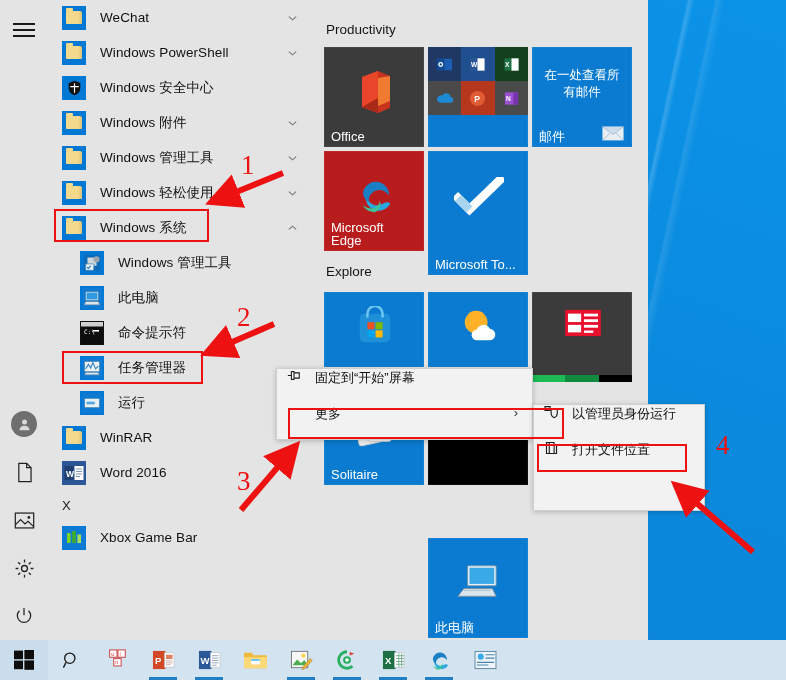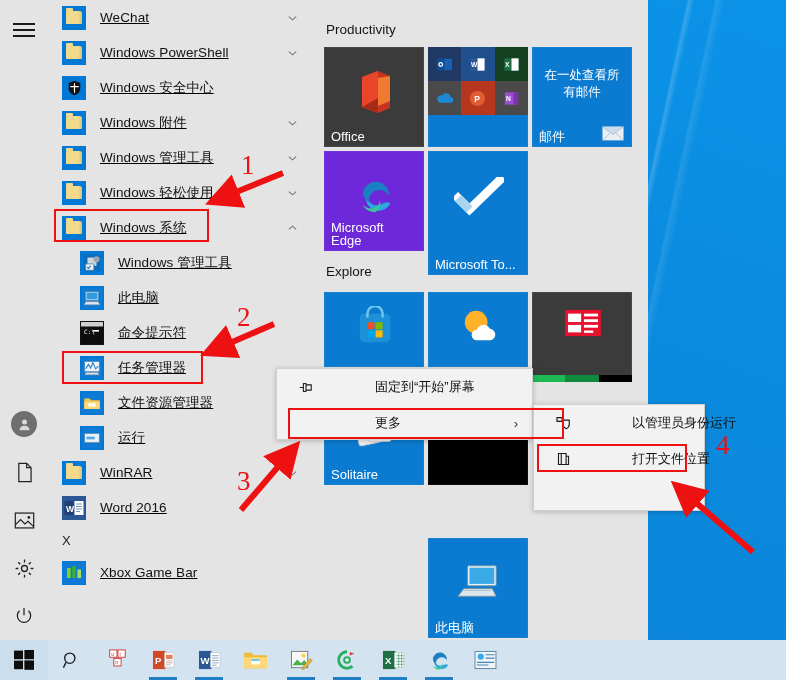--- a/index.html
+++ b/index.html
@@ -51,21 +51,21 @@
     display:flex;align-items:center;justify-content:center;
   }
 
   
   #applist {
     position:absolute; left:48px; top:0; width:272px; height:640px;
     overflow:hidden;
   }
   .app-row {
     position:relative; height:35px; display:flex; align-items:center;
-    padding-left:14px; padding-right:8px;text-decoration:underline;
+    padding-left:14px; padding-right:8px;
   }
   .app-row.sub { padding-left:32px; }
   .app-icon {
     width:24px; height:24px; flex:0 0 24px; position:relative;
     display:flex; align-items:center; justify-content:center;
     background:#0078d4;
   }
   .app-label {
     margin-left:14px; font-size:13.5px; color:#111; white-space:nowrap;
     letter-spacing:0.1px;
@@ -98,31 +98,31 @@
   }
   .tile {
     position:absolute; background:#0a7bd0; overflow:hidden;
     box-shadow:inset 0 0 0 1px rgba(255,255,255,0.06);
   }
   .tile .tlabel {
     position:absolute; left:7px; bottom:4px; color:#fff; font-size:13px;
     line-height:13px; max-width:86%;
   }
   .tile.dark { background:#3b3b3b; }
-  .tile.darknav { background:#6d28d9; }
+  .tile.darknav { background:#b91c1c; }
   .tile.black { background:#000; }
 
   
   .ctxmenu {
     position:absolute; background:#f2f2f2; border:1px solid #cfcfcf;
     box-shadow:0 1px 5px rgba(0,0,0,0.22);
   }
   .ctxitem {
-    height:36px; display:flex; align-items:center; position:relative;
-    padding-left:18px; font-size:13px; color:#101010;gap:48px;
+    height:36px; display:flex; align-items:flex-start; position:relative;
+    padding-left:6px; font-size:13px; color:#101010;
   }
   .ctxitem .ci-icon{
     width:22px; flex:0 0 22px; display:flex; align-items:center; justify-content:center;
     color:#1a1a1a;
   }
   .ctxitem .ci-label{ margin-left:10px; white-space:nowrap; }
   .ctxitem .ci-arrow{ position:absolute; right:14px; color:#333; font-size:13px; }
 
   
   .redbox { position:absolute; border:2.5px solid #ee1111; }
@@ -322,31 +322,20 @@
         <svg width="20" height="20" viewBox="0 0 22 22">
           <rect x="0" y="0" width="22" height="22" fill="#0e7ad4"></rect>
           <rect x="3" y="4" width="16" height="11" fill="#eef3f7" stroke="#5b8aa8" stroke-width="0.7"></rect>
           <path d="M4 12l3-5 2.5 4 2.5-6 3 7 3-3" stroke="#2b7fc4" stroke-width="1.2" fill="none"></path>
           <path d="M3 18.5h16l-1.2-2.5H4.2z" fill="#dfe6ec" stroke="#7b8f9c" stroke-width="0.6"></path>
         </svg>
       </div>
       <div class="app-label">任务管理器</div>
     </div>
 
-    <div class="app-row sub">
-      <div class="app-icon">
-        <svg width="20" height="20" viewBox="0 0 22 22">
-          <rect x="0" y="0" width="22" height="22" fill="#0e7ad4"></rect>
-          <path d="M2.5 6h6l1.6 2h9.4v9.5h-17z" fill="#f3c64b"></path>
-          <path d="M2.5 9.5h17v8h-17z" fill="#fbd97a"></path>
-          <rect x="7" y="11" width="8" height="4" fill="#ffffff" opacity="0.85"></rect>
-        </svg>
-      </div>
-      <div class="app-label">文件资源管理器</div>
-    </div>
 
     <div class="app-row sub">
       <div class="app-icon">
         <svg width="20" height="20" viewBox="0 0 22 22">
           <rect x="0" y="0" width="22" height="22" fill="#0e7ad4"></rect>
           <rect x="3" y="6" width="16" height="10" fill="#e9f1f7" stroke="#4e86a9" stroke-width="0.7"></rect>
           <rect x="5" y="9.5" width="9" height="3" fill="#53a9e0"></rect>
         </svg>
       </div>
       <div class="app-label">运行</div>

